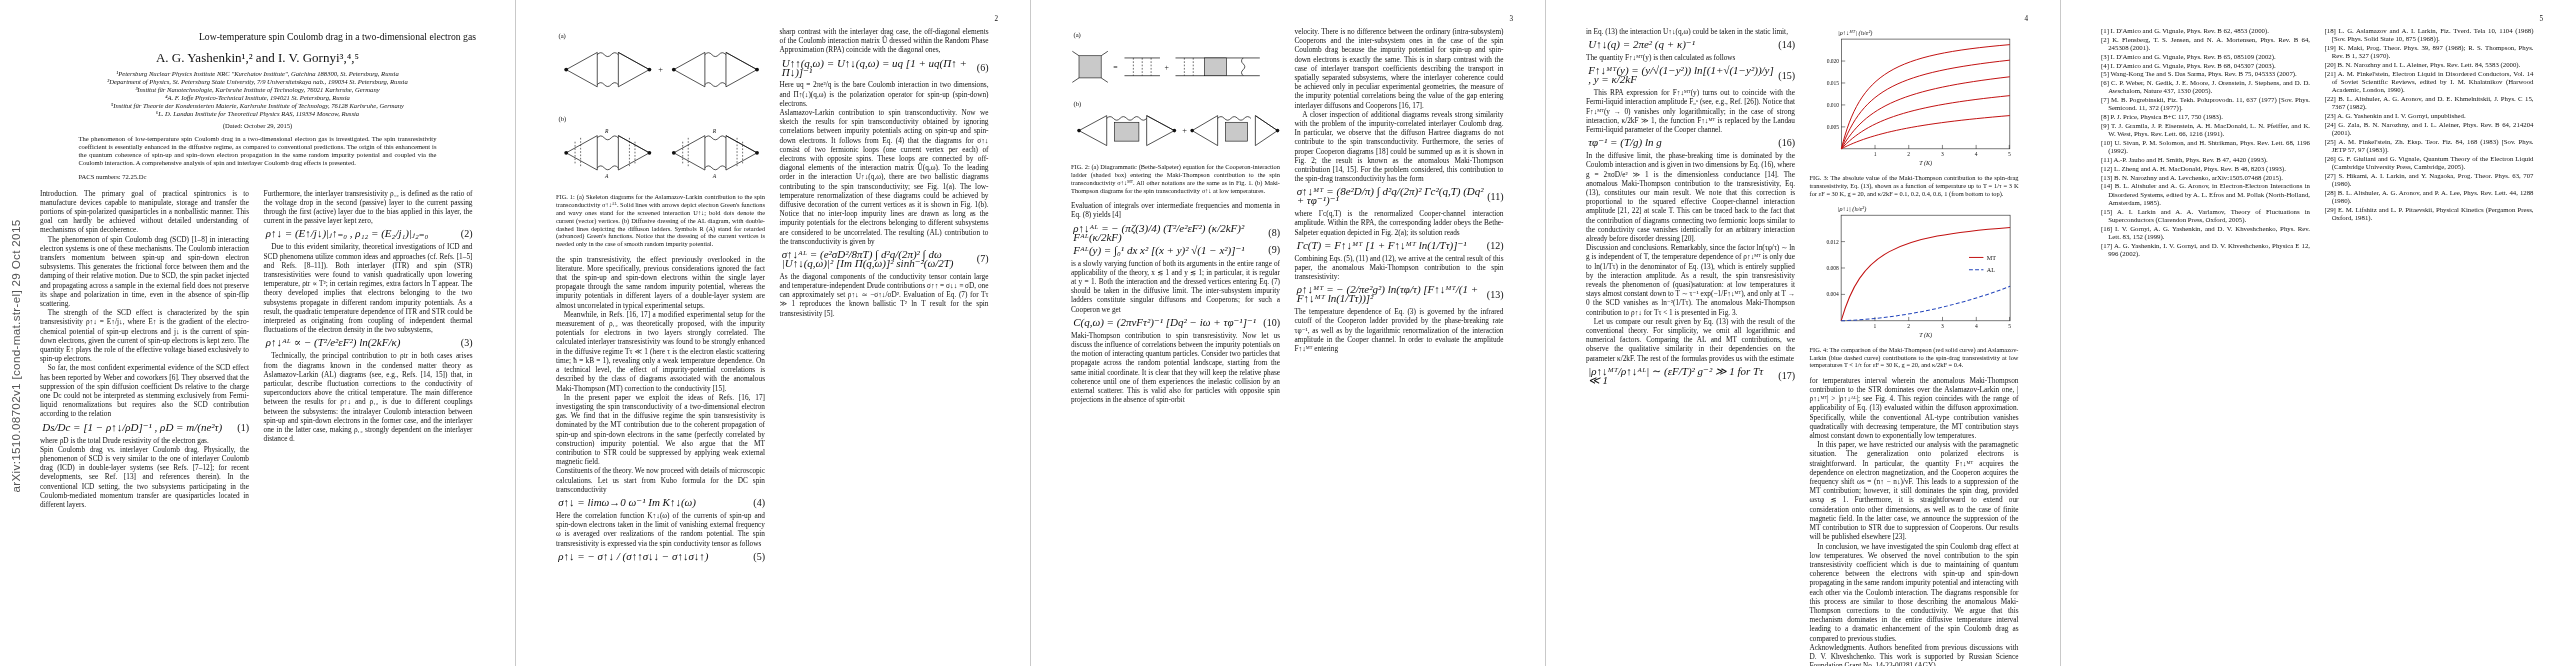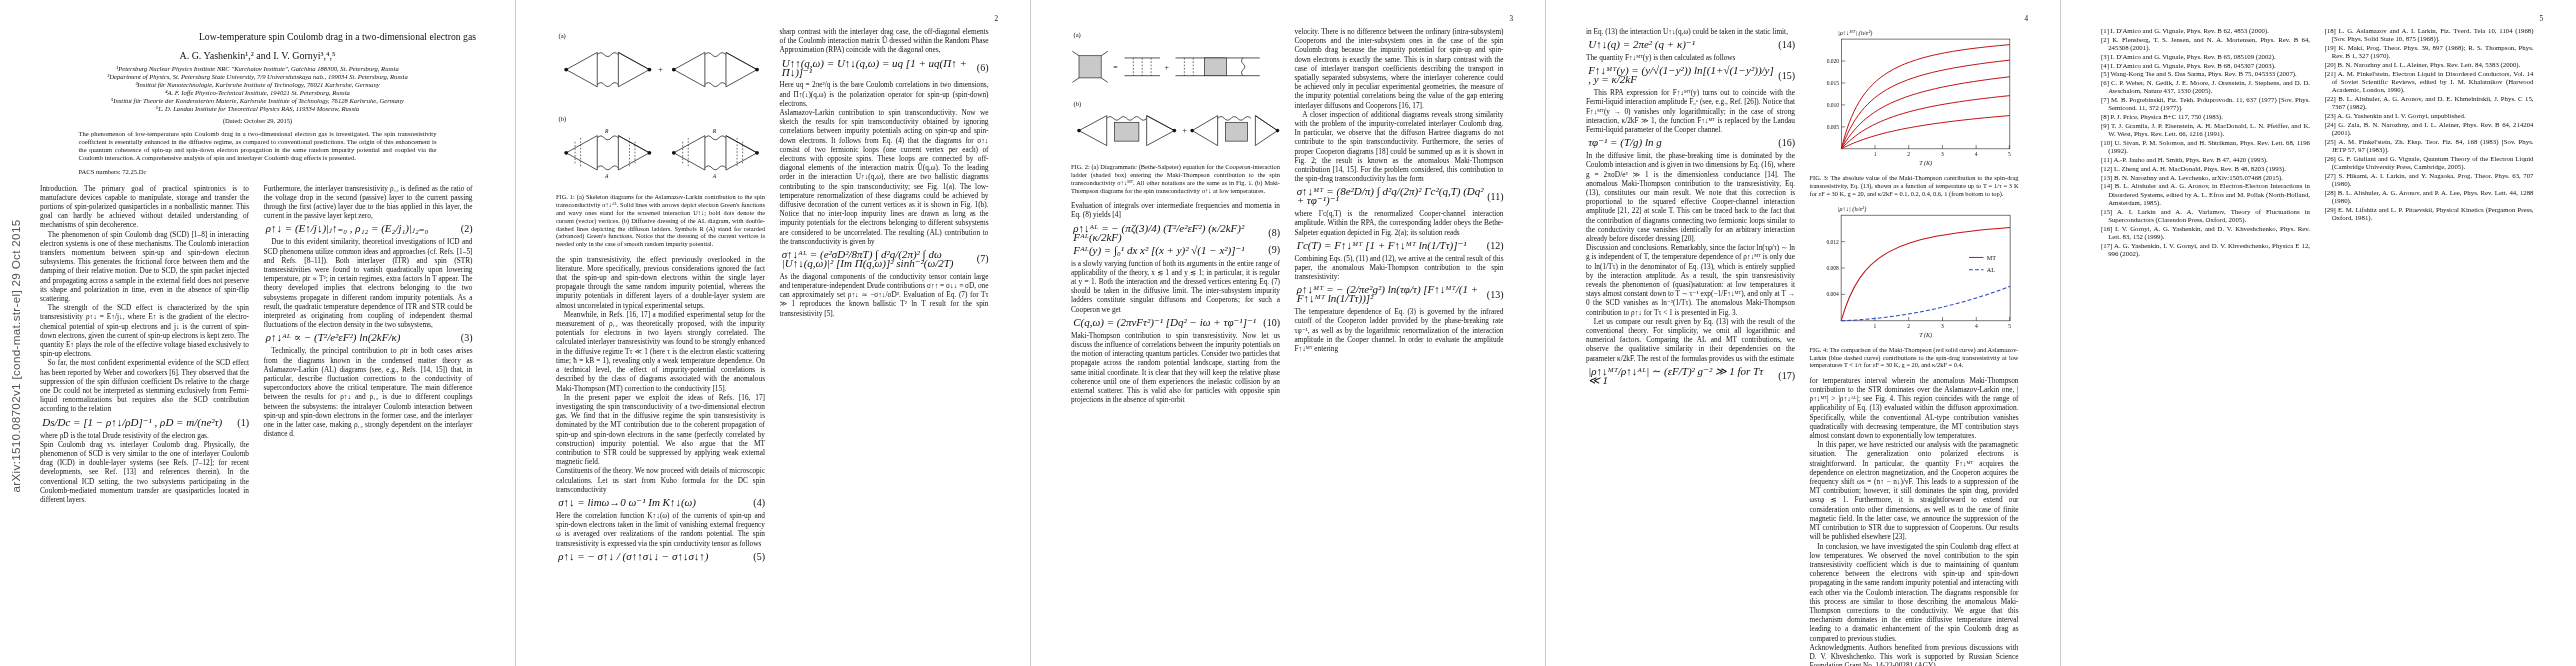--- a/index.html
+++ b/index.html
@@ -7,21 +7,21 @@
   body{width:2576px;height:667px;overflow:hidden;font-family:"Liberation Serif","DejaVu Serif",serif;color:#111}
   .strip{display:flex;width:2576px;height:667px}
   .page{position:relative;width:515px;height:667px;background:#fff;overflow:hidden;flex:0 0 515px}
   .page + .page{border-left:0.6px solid #c9c9c9}
   .pagenum{position:absolute;top:14.5px;right:32px;font-size:7.2px;color:#111}
   
   .arxiv-stamp{position:absolute;left:9px;top:356px;transform:rotate(-90deg) translateX(-50%);transform-origin:0 0;white-space:nowrap;font-size:11.7px;letter-spacing:0.3px;color:#555;font-family:"Liberation Sans","DejaVu Sans",sans-serif}
   
   .front{padding:0 39px}
   .title{margin-top:31px;font-size:9.7px;font-weight:normal;text-align:right;line-height:11.7px}
-  .authors{margin-top:7.2px;font-size:10px;text-align:center}
+  .authors{margin-top:7.2px;font-size:13px;text-align:center}
   .affils{margin-top:3.9px}
   .affil{font-size:6.6px;font-style:italic;text-align:center;line-height:8px}
   .dated{margin-top:3.9px;font-size:6.6px;text-align:center}
   .abstract{margin:6.1px auto 0;width:358px;font-size:6.6px;line-height:8.2px;text-align:justify}
   .pacs{margin:5px auto 0;width:358px;font-size:6.6px}
   
   .cols{display:flex;gap:14.5px;padding:9px 40px 0 40px}
   .page .cols.toppad{padding-top:27px}
   .col{width:209px;font-size:7.3px;line-height:9.2px;text-align:justify}
   .para{text-indent:7.8px}
@@ -169,21 +169,21 @@
               <span class="eq-num">(5)</span>
             </div>
           </div>
       </div>
       <div class="col">
           <div class="para noindent">sharp contrast with the interlayer drag case, the off-diagonal elements of the Coulomb interaction matrix Û dressed within the Random Phase Approximation (RPA) coincide with the diagonal ones,</div>
           <div class="eq">
             <span class="eq-body">U↑↑(q,ω) = U↑↓(q,ω) = uq [1 + uq(Π↑ + Π↓)]⁻¹</span>
             <span class="eq-num">(6)</span>
           </div>
-          <div class="para noindent">Here uq = 2πe²/q is the bare Coulomb correlations in two dimensions, and Π↑(↓)(q,ω) is the polarization operator for spin-up (spin-down) electrons.</div>
+          <div class="para noindent">Here uq = 2πe²/q is the bare Coulomb interaction in two dimensions, and Π↑(↓)(q,ω) is the polarization operator for spin-up (spin-down) electrons.</div>
           <div class="para noindent"><span class="lead">Aslamazov-Larkin contribution to spin transconductivity. </span>Now we sketch the results for spin transconductivity obtained by ignoring correlations between impurity potentials acting on spin-up and spin-down electrons. It follows from Eq. (4) that the diagrams for σ↑↓ consist of two fermionic loops (one current vertex per each) of electrons with opposite spins. These loops are connected by off-diagonal elements of the interaction matrix Û(q,ω). To the leading order in the interaction U↑↓(q,ω), there are two ballistic diagrams contributing to the spin transconductivity; see Fig. 1(a). The low-temperature renormalization of these diagrams could be achieved by diffusive decoration of the current vertices as it is shown in Fig. 1(b). Notice that no inter-loop impurity lines are drawn as long as the impurity potentials for the electrons belonging to different subsystems are considered to be uncorrelated. The resulting (AL) contribution to the transconductivity is given by</div>
           <div class="eq">
             <span class="eq-body">σ↑↓ᴬᴸ = (e²σD²/8πT) ∫ d²q/(2π)² ∫ dω |U↑↓(q,ω)|² [Im Π(q,ω)]² sinh⁻²(ω/2T)</span>
             <span class="eq-num">(7)</span>
           </div>
           <div class="para noindent">As the diagonal components of the conductivity tensor contain large and temperature-independent Drude contributions σ↑↑ = σ↓↓ ≡ σD, one can approximately set ρ↑↓ ≃ −σ↑↓/σD². Evaluation of Eq. (7) for Tτ ≫ 1 reproduces the known ballistic T² ln T result for the spin transresistivity [5].</div>
         </div>
     </div>
   </div>
 

